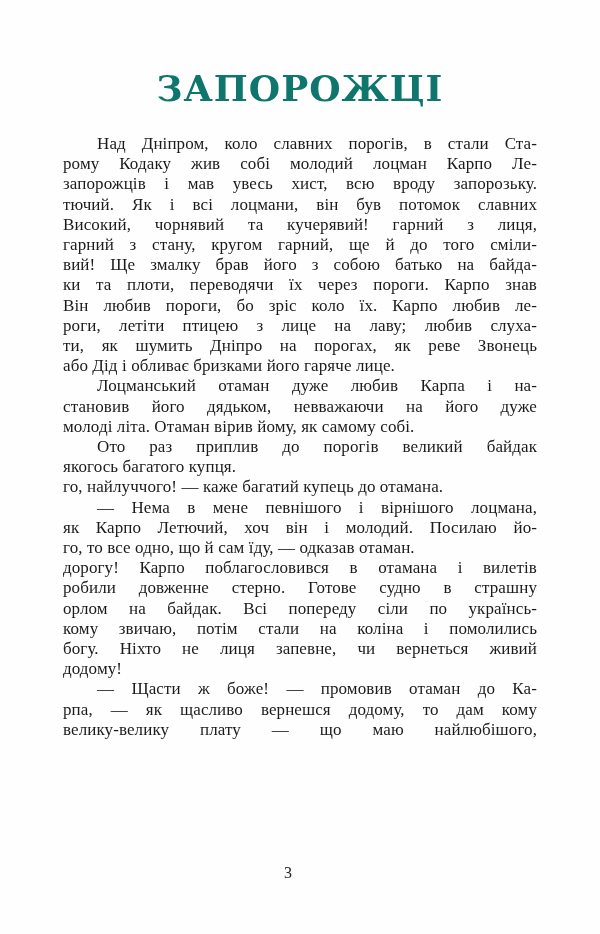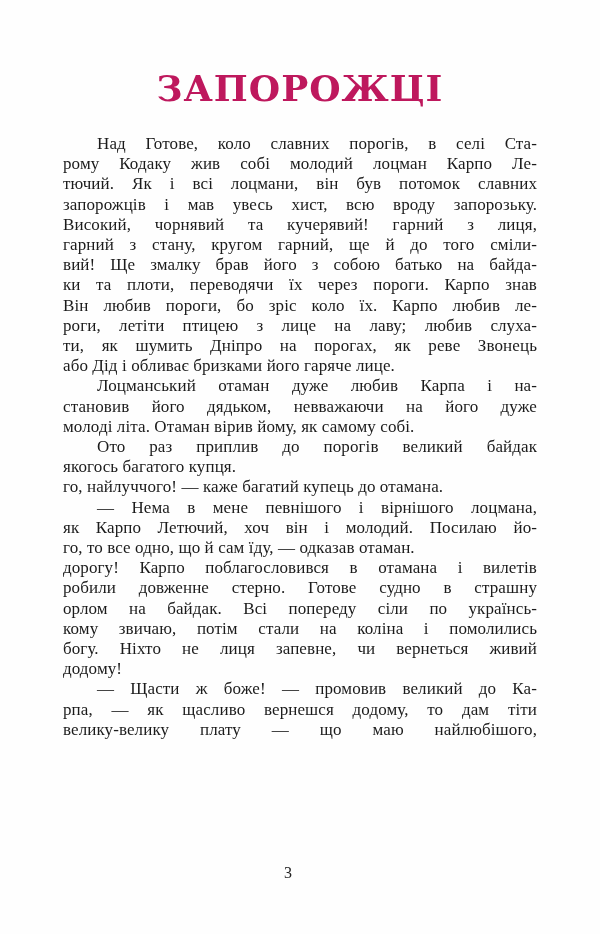--- a/index.html
+++ b/index.html
@@ -16,21 +16,21 @@
     position: absolute;
     top: 68px;
     left: 0;
     width: 600px;
     text-align: center;
     font-family: "DejaVu Serif", serif;
     font-weight: bold;
     font-size: 36px;
     line-height: 40px;
     letter-spacing: 1px;
-    color: #be185d;
+    color: #0f766e;
   }
   .text-block {
     position: absolute;
     top: 134px;
     left: 63px;
     width: 474px;
     font-size: 17px;
     line-height: 20.2px;
     letter-spacing: 0.1px;
   }
@@ -53,24 +53,24 @@
   }
 </style>
 </head>
 <body>
 
 <div class="page">
   <div class="title">ЗАПОРОЖЦІ</div>
 
   <div class="text-block">
       <div class="para">
-        <div class="line first">Над Готове, коло славних порогів, в селі Ста-</div>
+        <div class="line first">Над Дніпром, коло славних порогів, в стали Ста-</div>
         <div class="line">рому Кодаку жив собі молодий лоцман Карпо Ле-</div>
+        <div class="line">запорожців і мав увесь хист, всю вроду запорозьку.</div>
         <div class="line">тючий. Як і всі лоцмани, він був потомок славних</div>
-        <div class="line">запорожців і мав увесь хист, всю вроду запорозьку.</div>
         <div class="line">Високий, чорнявий та кучерявий! гарний з лиця,</div>
         <div class="line">гарний з стану, кругом гарний, ще й до того сміли-</div>
         <div class="line">вий! Ще змалку брав його з собою батько на байда-</div>
         <div class="line">ки та плоти, переводячи їх через пороги. Карпо знав</div>
         <div class="line">Він любив пороги, бо зріс коло їх. Карпо любив ле-</div>
         <div class="line">роги, летіти птицею з лице на лаву; любив слуха-</div>
         <div class="line">ти, як шумить Дніпро на порогах, як реве Звонець</div>
         <div class="line end">або Дід і обливає бризками його гаряче лице.</div>
       </div>
       <div class="para">
@@ -92,20 +92,20 @@
       </div>
       <div class="para">
         <div class="line">дорогу! Карпо поблагословився в отамана і вилетів</div>
         <div class="line">робили довженне стерно. Готове судно в страшну</div>
         <div class="line">орлом на байдак. Всі попереду сіли по українсь-</div>
         <div class="line">кому звичаю, потім стали на коліна і помолились</div>
         <div class="line">богу. Ніхто не лиця запевне, чи вернеться живий</div>
         <div class="line end">додому!</div>
       </div>
       <div class="para">
-        <div class="line first">— Щасти ж боже! — промовив великий до Ка-</div>
-        <div class="line">рпа, — як щасливо вернешся додому, то дам тіти</div>
+        <div class="line first">— Щасти ж боже! — промовив отаман до Ка-</div>
+        <div class="line">рпа, — як щасливо вернешся додому, то дам кому</div>
         <div class="line">велику-велику плату — що маю найлюбішого,</div>
       </div>
     </div>
 
   <div class="page-number">3</div>
 </div>
 
 </body></html>

